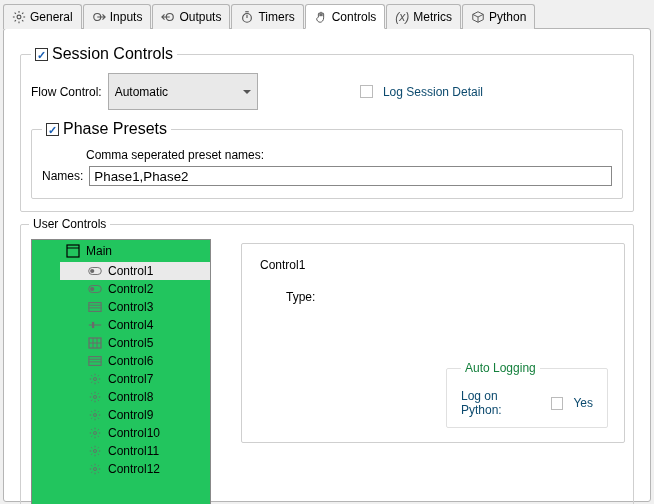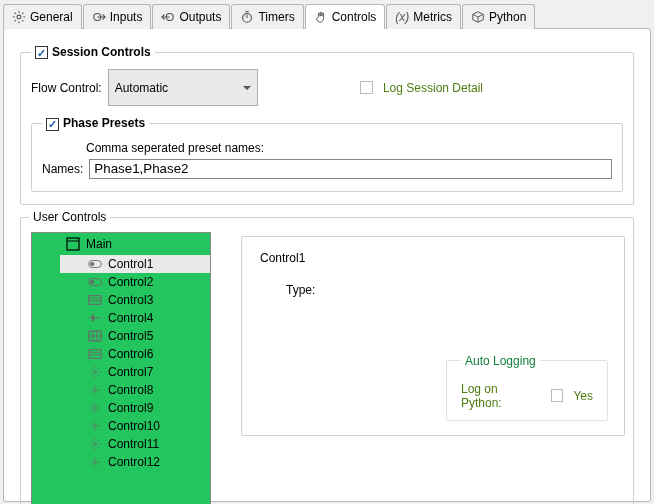--- a/index.html
+++ b/index.html
@@ -53,22 +53,21 @@
   }
   fieldset.group {
     border: 1px solid #cfcfcf;
     border-radius: 2px;
     margin: 0 0 12px 0;
     padding: 10px 10px 12px 10px;
     position: relative;
   }
   fieldset.group > legend {
     padding: 0 4px;
-    font-size: 12px;
-    font-weight: bold;
+    font-size: 16px;
   }
   .cbx {
     width: 13px; height: 13px;
     border: 1px solid #333;
     display: inline-flex;
     align-items:center; justify-content:center;
     vertical-align: middle;
     margin-right: 4px;
     background:#fff;
   }
@@ -98,21 +97,21 @@
     border-right:4px solid transparent;
     border-top:4px solid #555;
   }
   .textinput {
     border:1px solid #888;
     height:20px;
     padding:0 4px;
     background:#fff;
     flex:1;
   }
-  .disabled-text { color:#4d7c0f; }
+  .disabled-text { color:#0c4a6e; }
   .tree {
     border:1px solid #888;
     width:180px;
     height:286px;
     background:#22c55e;
     overflow:auto;
     padding-left:28px;
   }
   .tree-root {
     display:flex; align-items:center; gap:6px;

